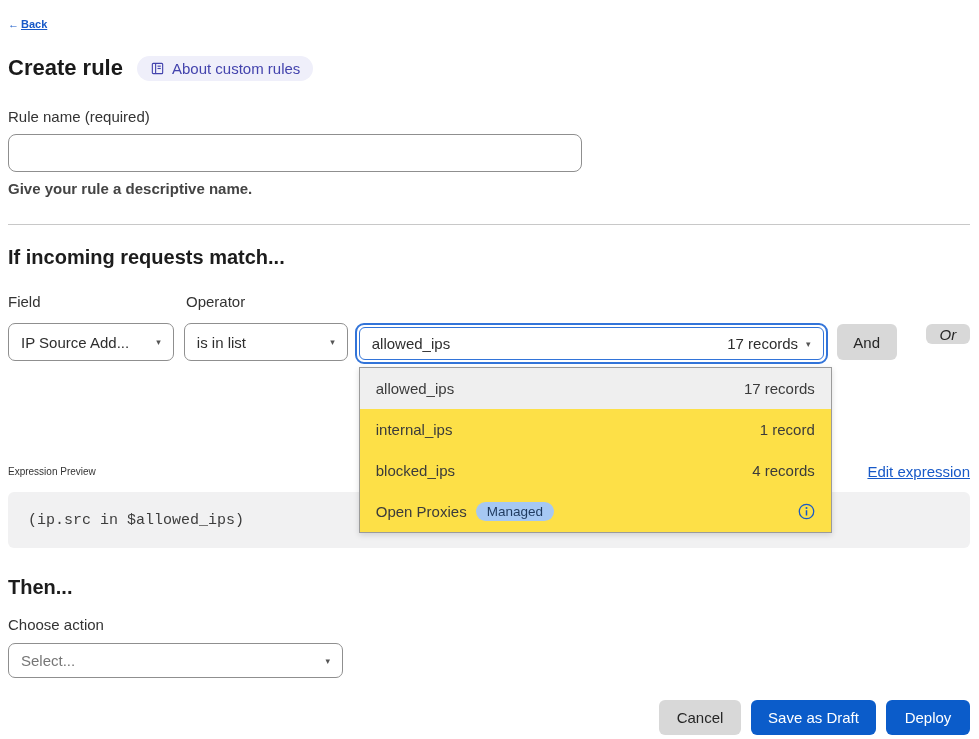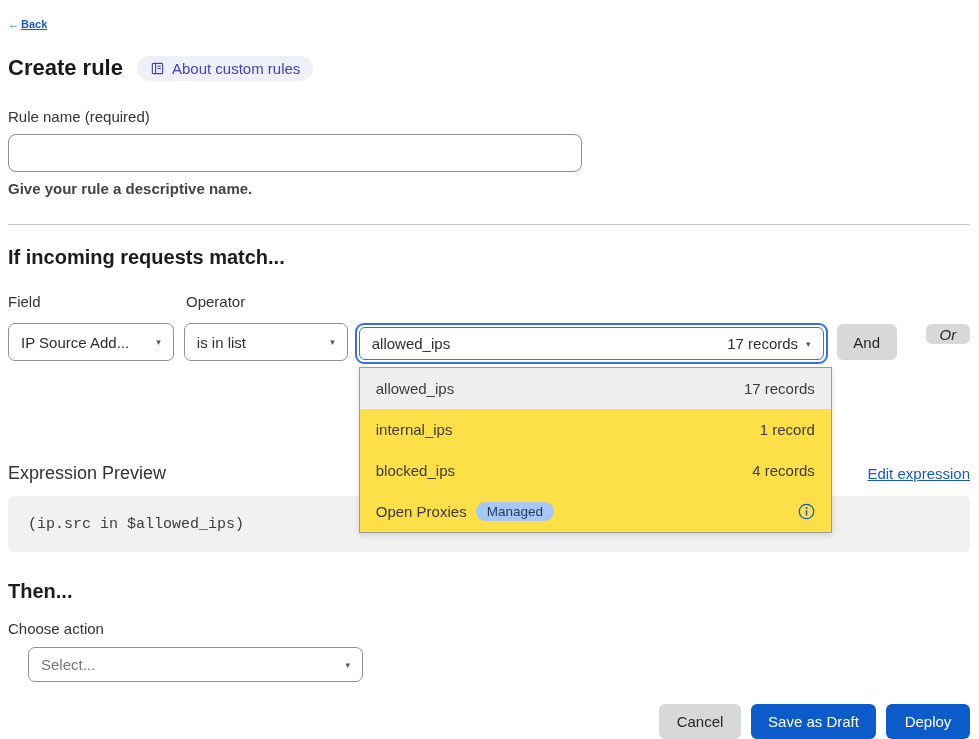--- a/index.html
+++ b/index.html
@@ -103,33 +103,33 @@
   .dropdown-item.highlighted { background: #efefef; }
   .item-left { display: flex; align-items: center; gap: 9px; }
   .managed-pill {
     background: #a6c8f3; color: #1f3a5f; border-radius: 11px;
     padding: 2px 11px; font-size: 13.5px;
   }
   .info-icon { display: inline-flex; cursor: pointer; }
 
   
   .expr-label-row { margin-top: 99px; display: flex; justify-content: space-between; align-items: center; }
-  .expr-label { font-size: 18px; color: #333; }
+  .expr-label { font-size: 10px; color: #333; }
   .expr-edit { font-size: 15px; }
   .expr-block {
     margin-top: 12px; height: 56px; background: #f1f1f2; border-radius: 6px;
     display: flex; align-items: center; padding: 0 20px;
     font-family: "Liberation Mono", "DejaVu Sans Mono", monospace;
     font-size: 15px; color: #3d3d3d;
   }
 
   
   .then-heading { margin-top: 28px; }
   .action-label { margin-top: 17px; }
-  .action-select { margin-top: 10px; width: 335px; height: 35px; color: #767676; margin-left: 20px; }
+  .action-select { margin-top: 10px; width: 335px; height: 35px; color: #767676; }
 
   
   .footer-row { margin-top: 22px; display: flex; justify-content: flex-end; align-items: center; }
   .cancel-btn { width: 82px; height: 35px; }
   .save-draft-btn { width: 125px; height: 35px; margin-left: 10px; }
   .deploy-btn { width: 84px; height: 35px; margin-left: 10px; }
 </style>
 </head>
 <body>
 

